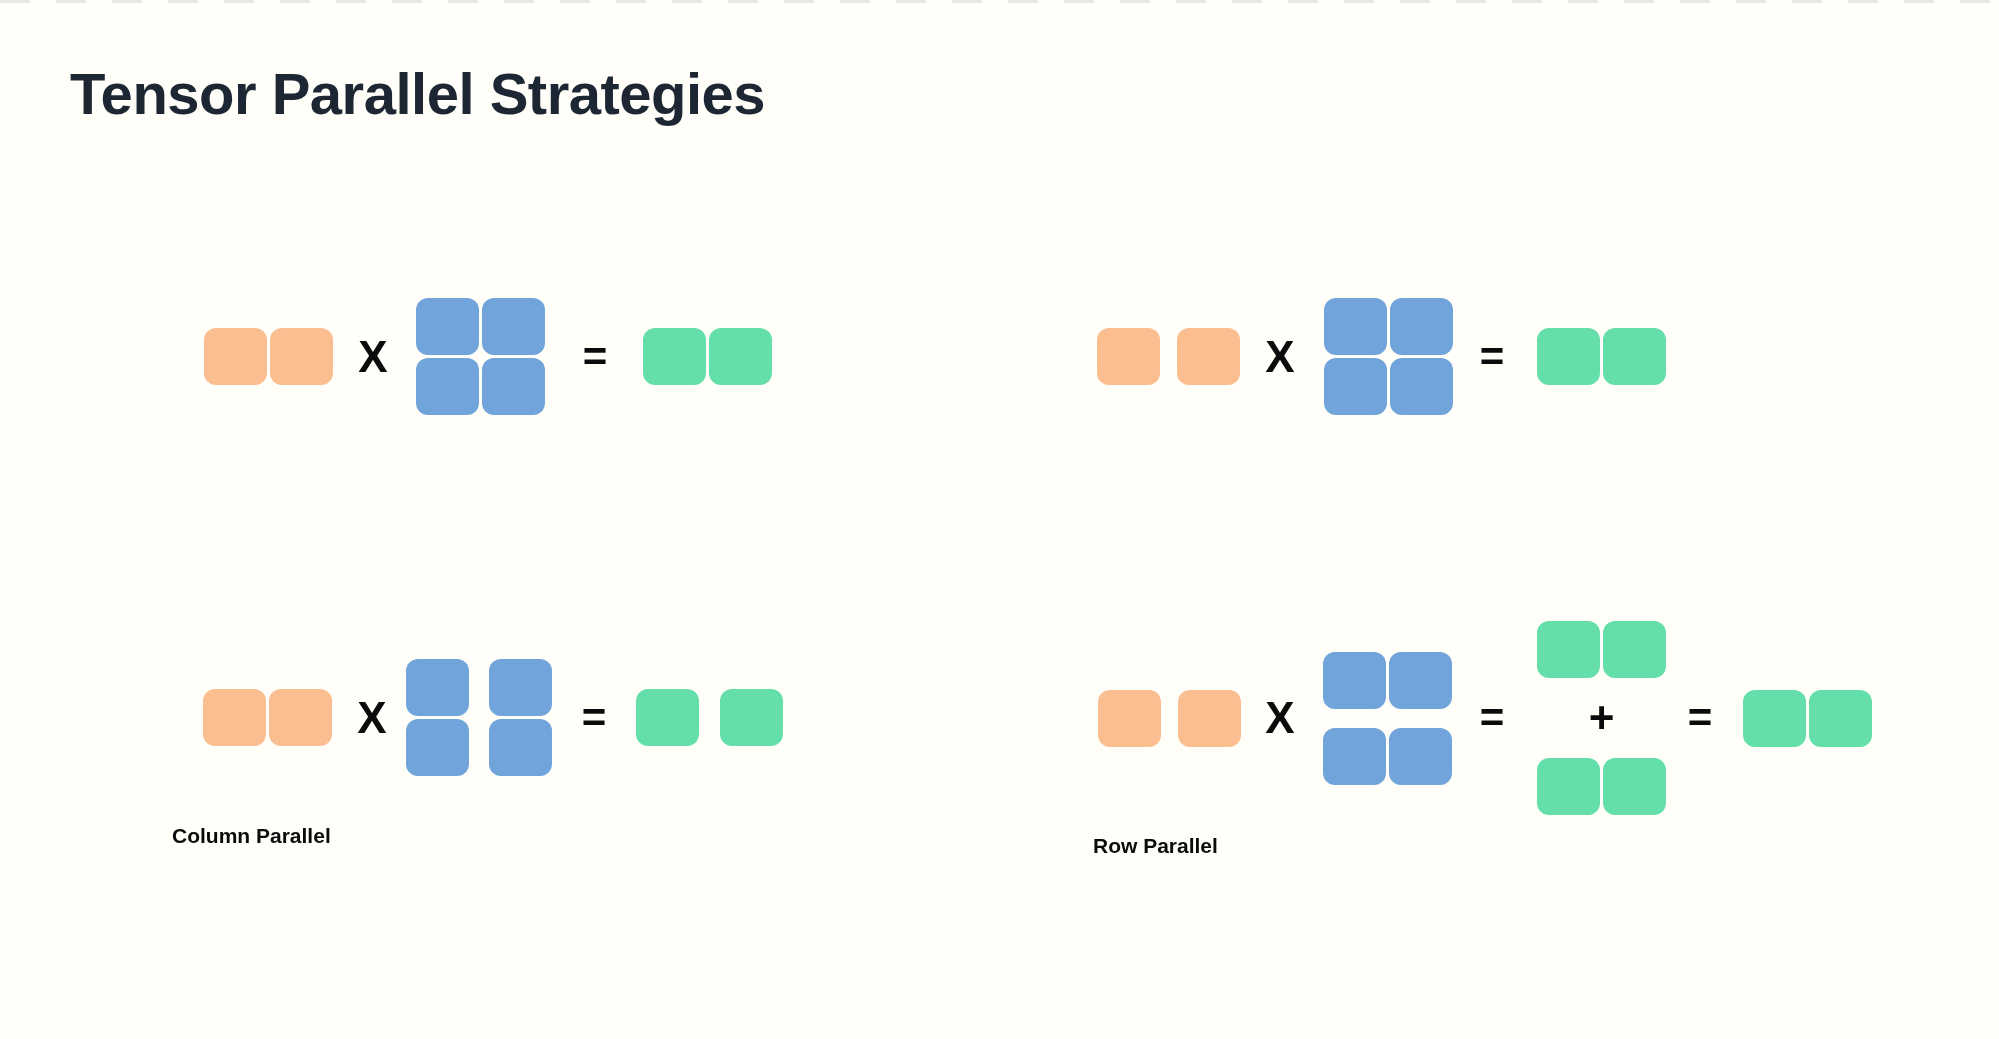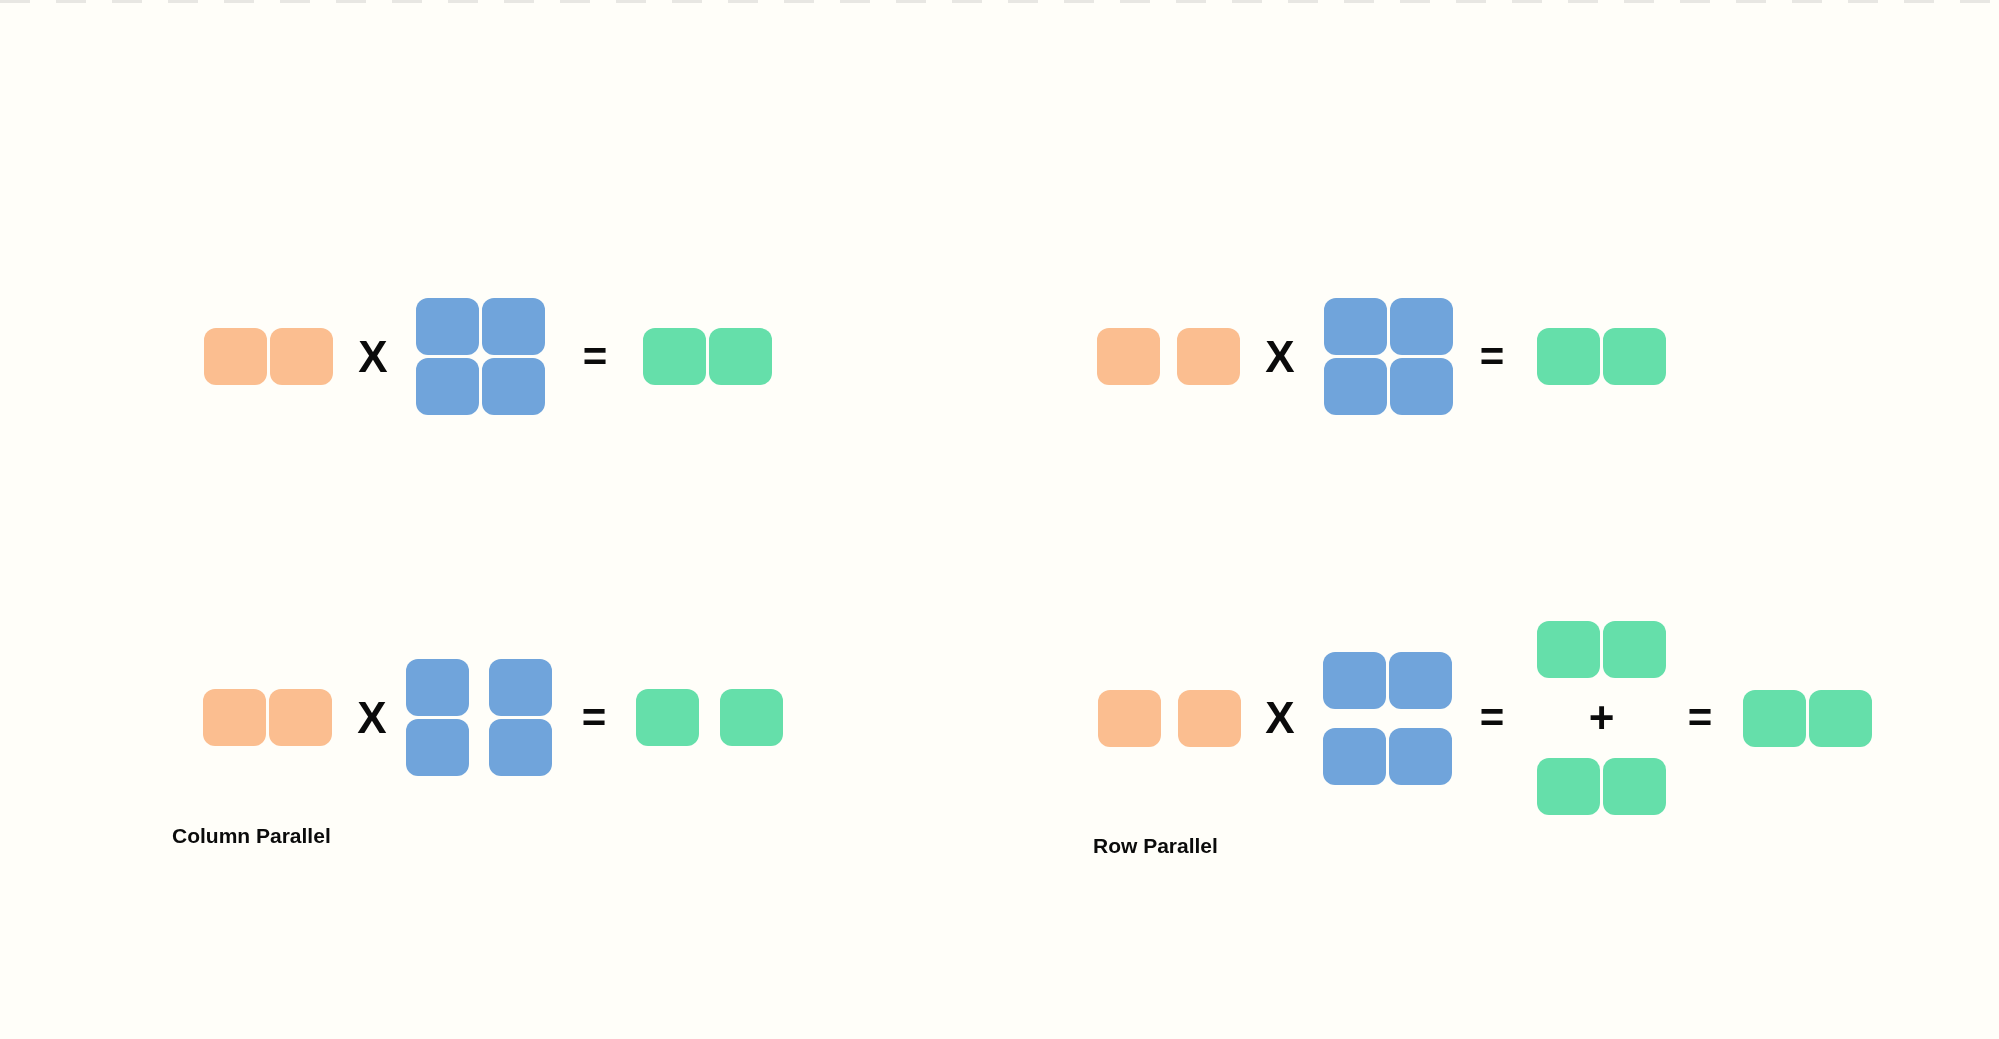--- a/index.html
+++ b/index.html
@@ -49,20 +49,21 @@
   #label-column-parallel { left: 172px;  top: 824px; }
   #label-row-parallel    { left: 1093px; top: 834px; }
 </style>
 </head>
 <body style="background: rgb(255, 254, 249);">
 
 <div class="stage">
 
   <div class="top-dashes"></div>
 
+  <h1 class="title" style="color: rgb(28, 39, 51);">Tensor Parallel Strategies</h1>
 
   <section class="diagram" id="d-top-left">
     <div class="matrix" style="display: grid; grid-template-columns: repeat(2, 63px); grid-template-rows: repeat(1, 57px); gap: 3px;">
         <div class="block" style="background: rgb(251, 190, 144); border-radius: 12px;"></div>
         <div class="block" style="background: rgb(251, 190, 144); border-radius: 12px;"></div>
       </div>
     <div class="op ml23" style="color: rgb(11, 11, 11);">X</div>
     <div class="matrix ml26" style="display: grid; grid-template-columns: repeat(2, 63px); grid-template-rows: repeat(2, 57px); gap: 3px;">
         <div class="block" style="background: rgb(112, 164, 219); border-radius: 12px;"></div>
         <div class="block" style="background: rgb(112, 164, 219); border-radius: 12px;"></div>

